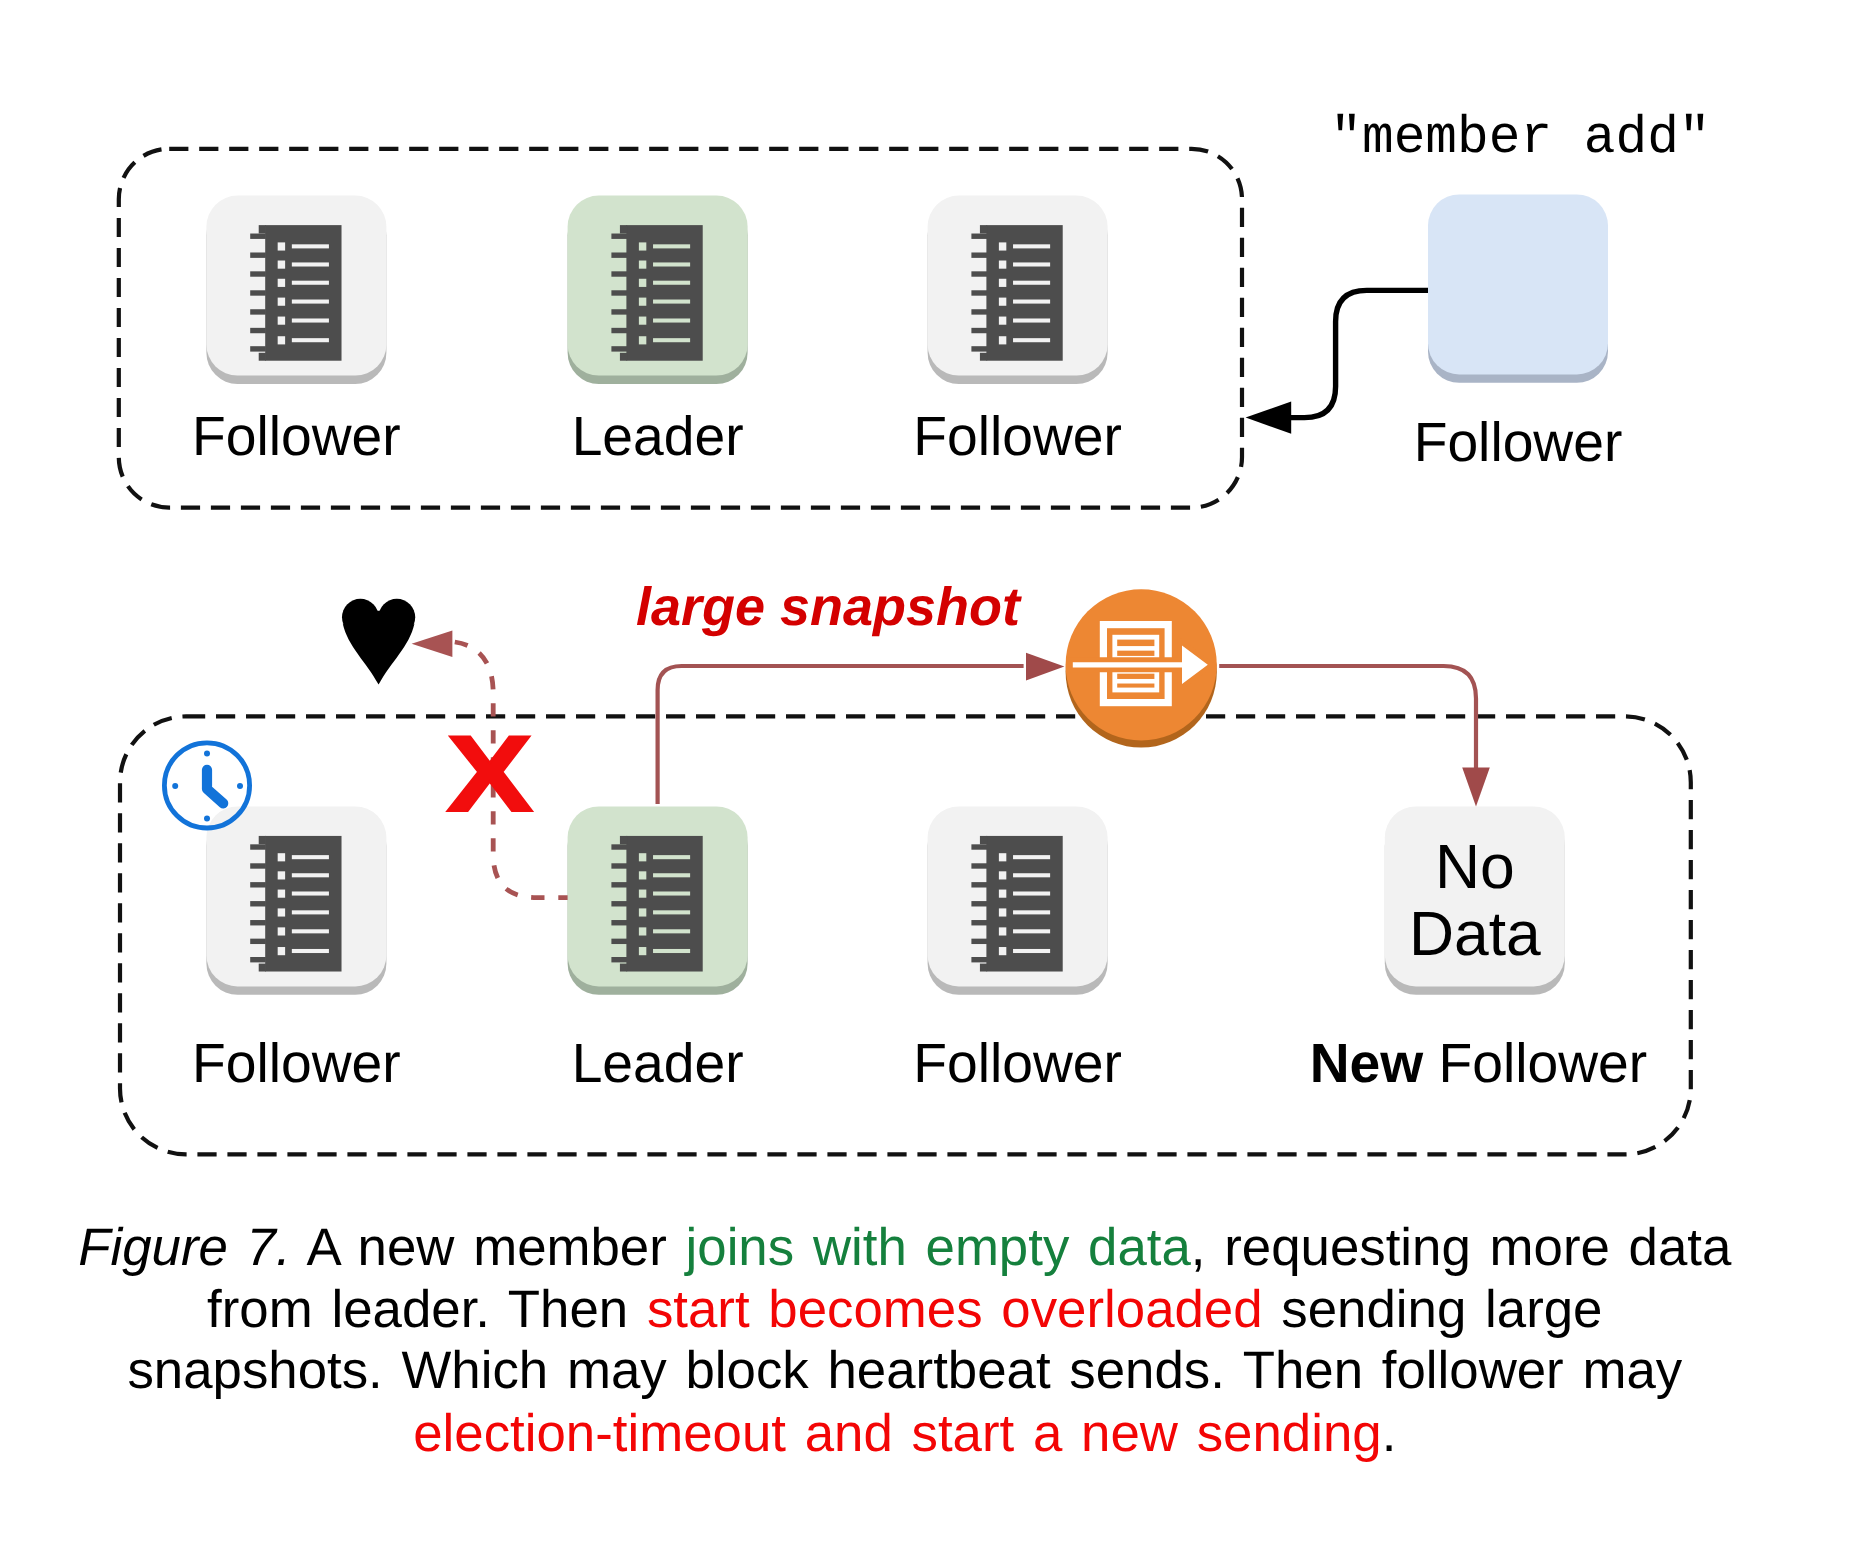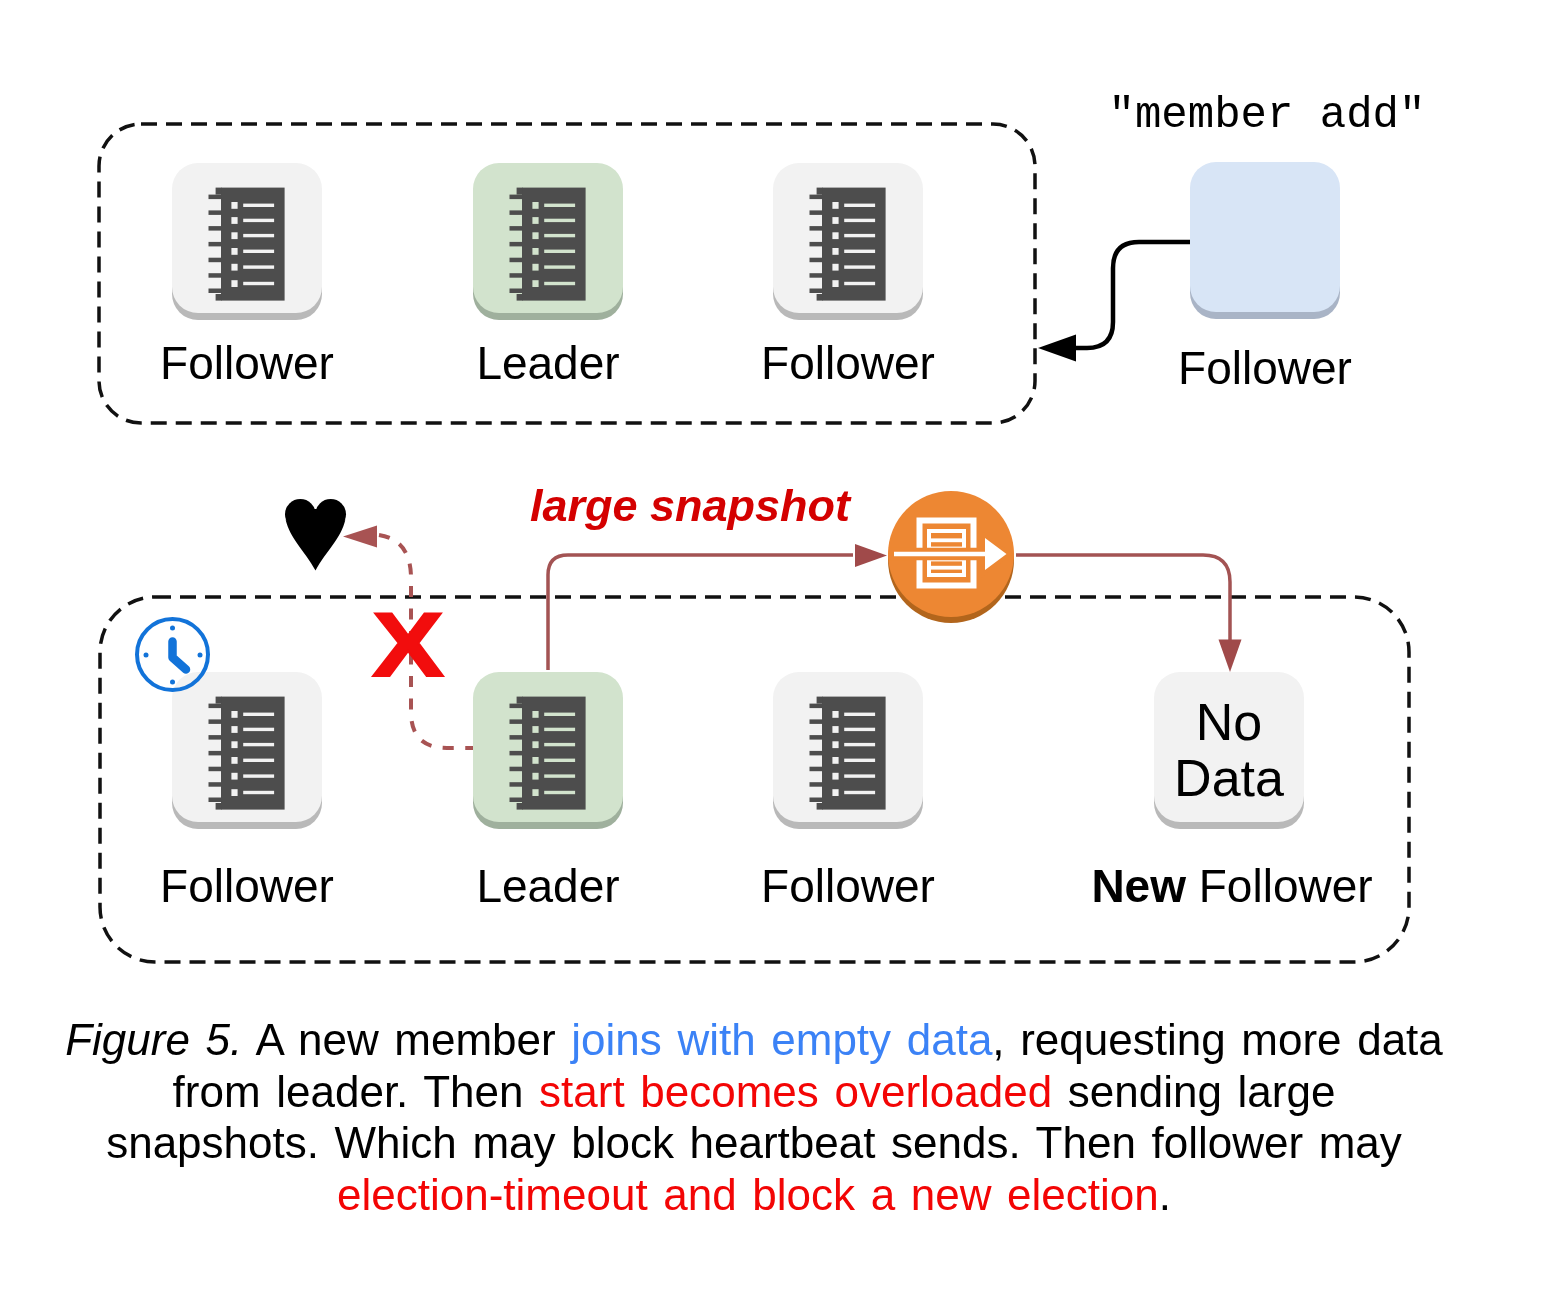--- a/index.html
+++ b/index.html
@@ -1,18 +1,18 @@
 <!DOCTYPE html>
 <html><head>
 <meta charset="utf-8">
 <style>
   html,body{margin:0;padding:0;background:#fff;}
   body{width:1546px;height:1294px;position:relative;font-family:"Liberation Sans",sans-serif;overflow:hidden;}
   .cap{position:absolute;left:-19px;width:1546px;text-align:center;font-size:44px;word-spacing:3.4px;color:#000;white-space:nowrap;}
-  .blue{color:#3b82f6;}
+  .blue{color:#15803d;}
   .red{color:#f30505;}
 </style>
 </head>
 <body>
 <svg width="1546" height="1294" viewBox="0 0 1546 1294" style="position:absolute;left:0;top:0">
   <defs>
     <g id="ledger">
       <rect x="49" y="24.6" width="63.6" height="113" fill="#4d4d4d"></rect>
       <rect x="43.6" y="24.6" width="6" height="7" fill="#4d4d4d"></rect>
       <rect x="43.6" y="131" width="6" height="6.6" fill="#4d4d4d"></rect>
@@ -155,16 +155,16 @@
     <text x="548" y="902" text-anchor="middle">Leader</text>
     <text x="848" y="902" text-anchor="middle">Follower</text>
     <text x="1232" y="902" text-anchor="middle"><tspan font-weight="bold">New</tspan> Follower</text>
     <text x="1229" y="740" text-anchor="middle" font-size="52">No</text>
     <text x="1229" y="796" text-anchor="middle" font-size="52">Data</text>
   </g>
 
   <text x="1267" y="127" font-size="44" font-family="Liberation Mono, monospace" text-anchor="middle">"member add"</text>
 </svg>
 
-<div class="cap" style="top:1015px;"><i>Figure 5.</i> A new member <span class="blue">joins with empty data</span>, requesting more data</div>
+<div class="cap" style="top:1015px;"><i>Figure 7.</i> A new member <span class="blue">joins with empty data</span>, requesting more data</div>
 <div class="cap" style="top:1066.5px;">from leader. Then <span class="red">start becomes overloaded</span> sending large</div>
 <div class="cap" style="top:1118px;">snapshots. Which may block heartbeat sends. Then follower may</div>
-<div class="cap" style="top:1169.5px;"><span class="red">election-timeout and block a new election</span>.</div>
+<div class="cap" style="top:1169.5px;"><span class="red">election-timeout and start a new sending</span>.</div>
 
 </body></html>

